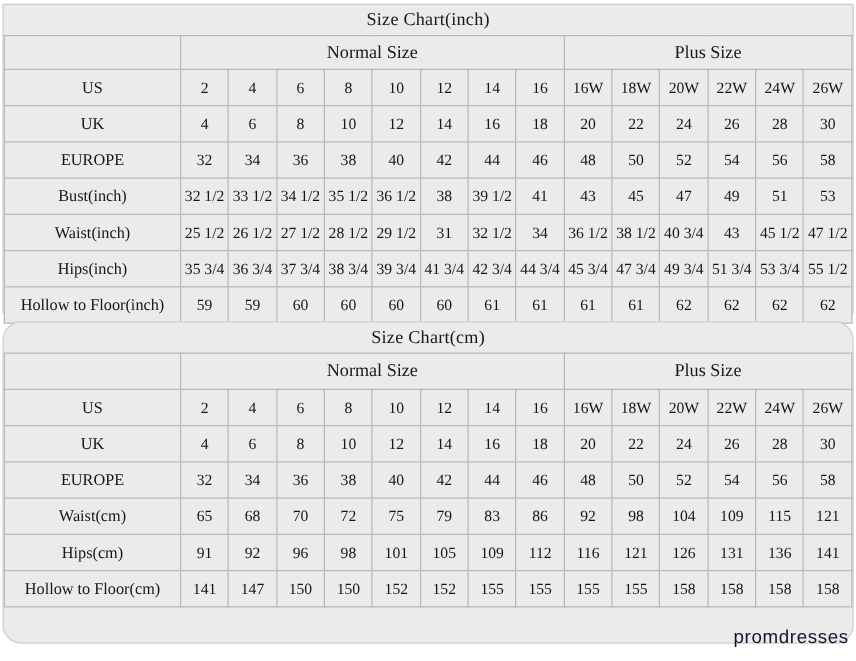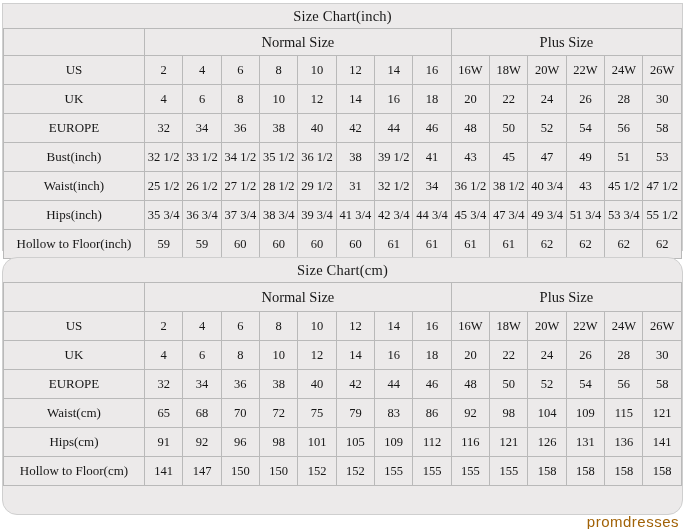--- a/index.html
+++ b/index.html
@@ -77,23 +77,23 @@
   table.size-table .blank-cell {
     background: #eceaea;
   }
   .second table.size-table td,
   .second table.size-table th {
     height: 28px;
   }
   .watermark {
     position: absolute;
     right: 6px;
-    bottom: 2px;
+    bottom: 14px;
     font-size: 15px;
-    color: #a16207;
+    color: #0f172a;
     font-family: "Liberation Sans", sans-serif;
     letter-spacing: 0.5px;
     pointer-events: none;
   }
 </style>
 </head>
 <body>
 
 <div class="page">
 

